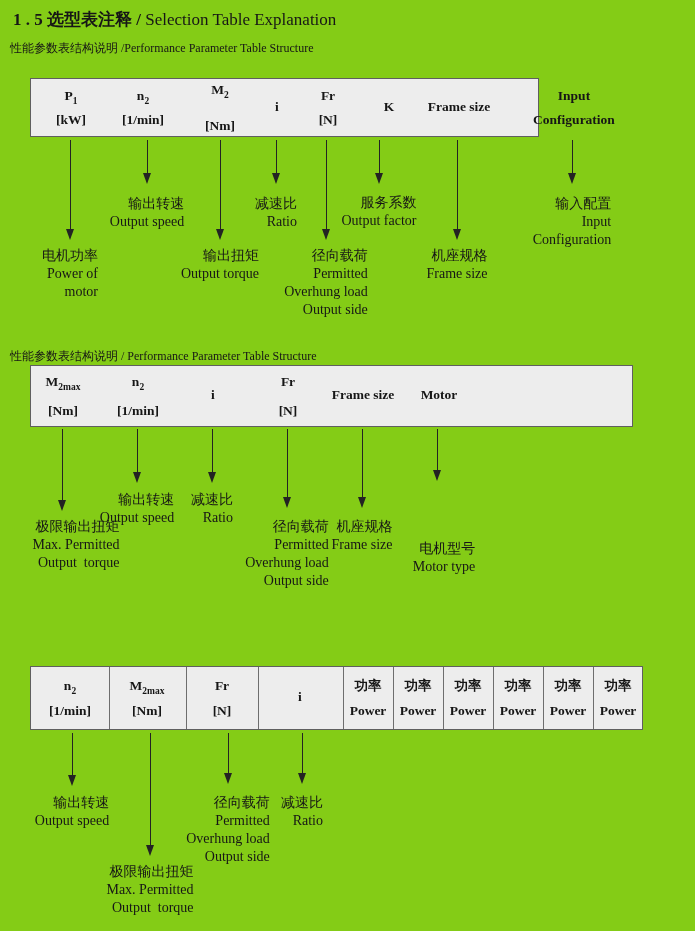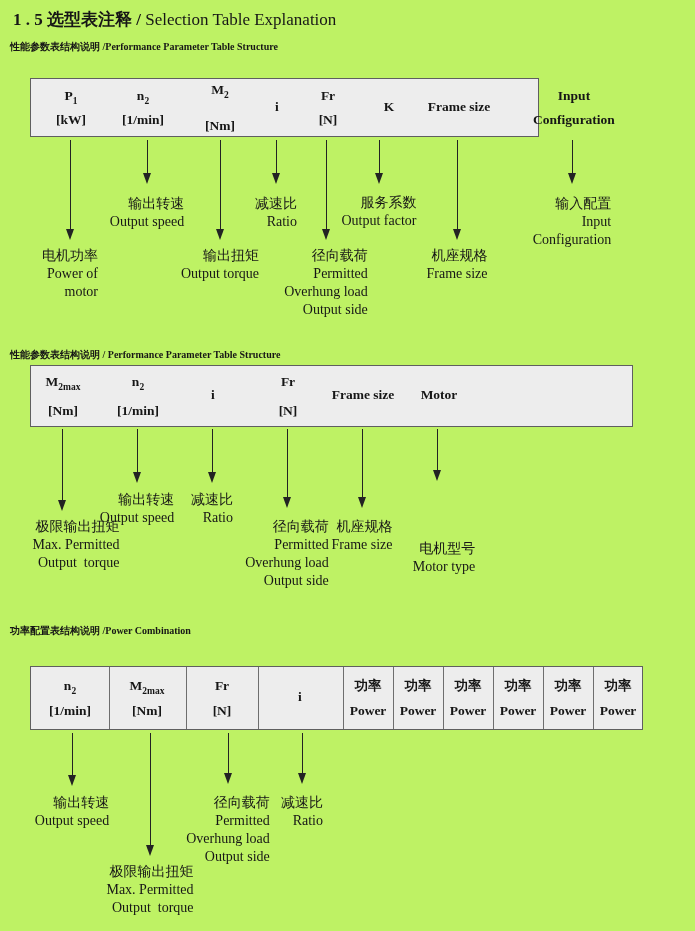--- a/index.html
+++ b/index.html
@@ -1,21 +1,21 @@
 <!DOCTYPE html>
 <html><head>
 <meta charset="utf-8">
 <style>
   html,body{margin:0;padding:0;background:#fff;}
-  #page{position:relative;width:695px;height:931px;background:#bef264;overflow:hidden;
+  #page{position:relative;width:695px;height:931px;background:#84cc16;overflow:hidden;
         font-family:"Liberation Serif","DejaVu Serif",serif;color:#161616;}
   .page-title{position:absolute;left:13px;top:8px;font-size:17px;white-space:pre;}
   .t-zh{font-weight:bold;}
   .t-en{font-weight:normal;}
-  .sec-heading{position:absolute;font-size:10px;font-weight:bold;white-space:pre;}
+  .sec-heading{position:absolute;font-size:12px;font-weight:normal;white-space:pre;}
   .ptable{position:absolute;background:#ededed;border:1px solid #5f5f5f;box-sizing:border-box;}
   .hcell{position:absolute;top:0;height:100%;transform:translateX(-50%);
          display:flex;flex-direction:column;align-items:center;justify-content:center;
          font-weight:bold;font-size:13.5px;white-space:nowrap;line-height:15px;}
   .hcell sub{font-size:9.5px;line-height:9px;}
   .vline{position:absolute;top:0;bottom:0;width:1px;background:#6e6e6e;}
   .arrow{position:absolute;width:1px;background:#232323;}
   .arrow::after{content:"";position:absolute;left:-4px;bottom:-11px;width:0;height:0;
                 border-left:4.5px solid transparent;border-right:4.5px solid transparent;
                 border-top:11px solid #232323;}
@@ -154,21 +154,20 @@
     <div class="arrow" style="left: 361.5px; top: 429px; height: 68px;"></div>
     <div class="callout" style="left: 362px; top: 518px;">
       <div class="cline">机座规格</div>
       <div class="cline">Frame size</div>
     </div>
     <div class="arrow" style="left: 436.5px; top: 429px; height: 41px;"></div>
     <div class="callout" style="left: 444px; top: 496px; margin-top: 44px;">
       <div class="cline">电机型号</div>
       <div class="cline">Motor type</div>
     </div>
-    <div class="sec-heading" style="left: 10px; top: 624px;"><span class="h-zh">功率配置表结构说明 </span><span class="h-en">/Power Combination</span></div>
     <div class="ptable" style="left: 30px; top: 666px; width: 613px; height: 64px;">
       <div class="vline" style="left: 78px;"></div>
       <div class="vline" style="left: 155px;"></div>
       <div class="vline" style="left: 227px;"></div>
       <div class="vline" style="left: 312px;"></div>
       <div class="vline" style="left: 362px;"></div>
       <div class="vline" style="left: 412px;"></div>
       <div class="vline" style="left: 462px;"></div>
       <div class="vline" style="left: 512px;"></div>
       <div class="vline" style="left: 562px;"></div>

